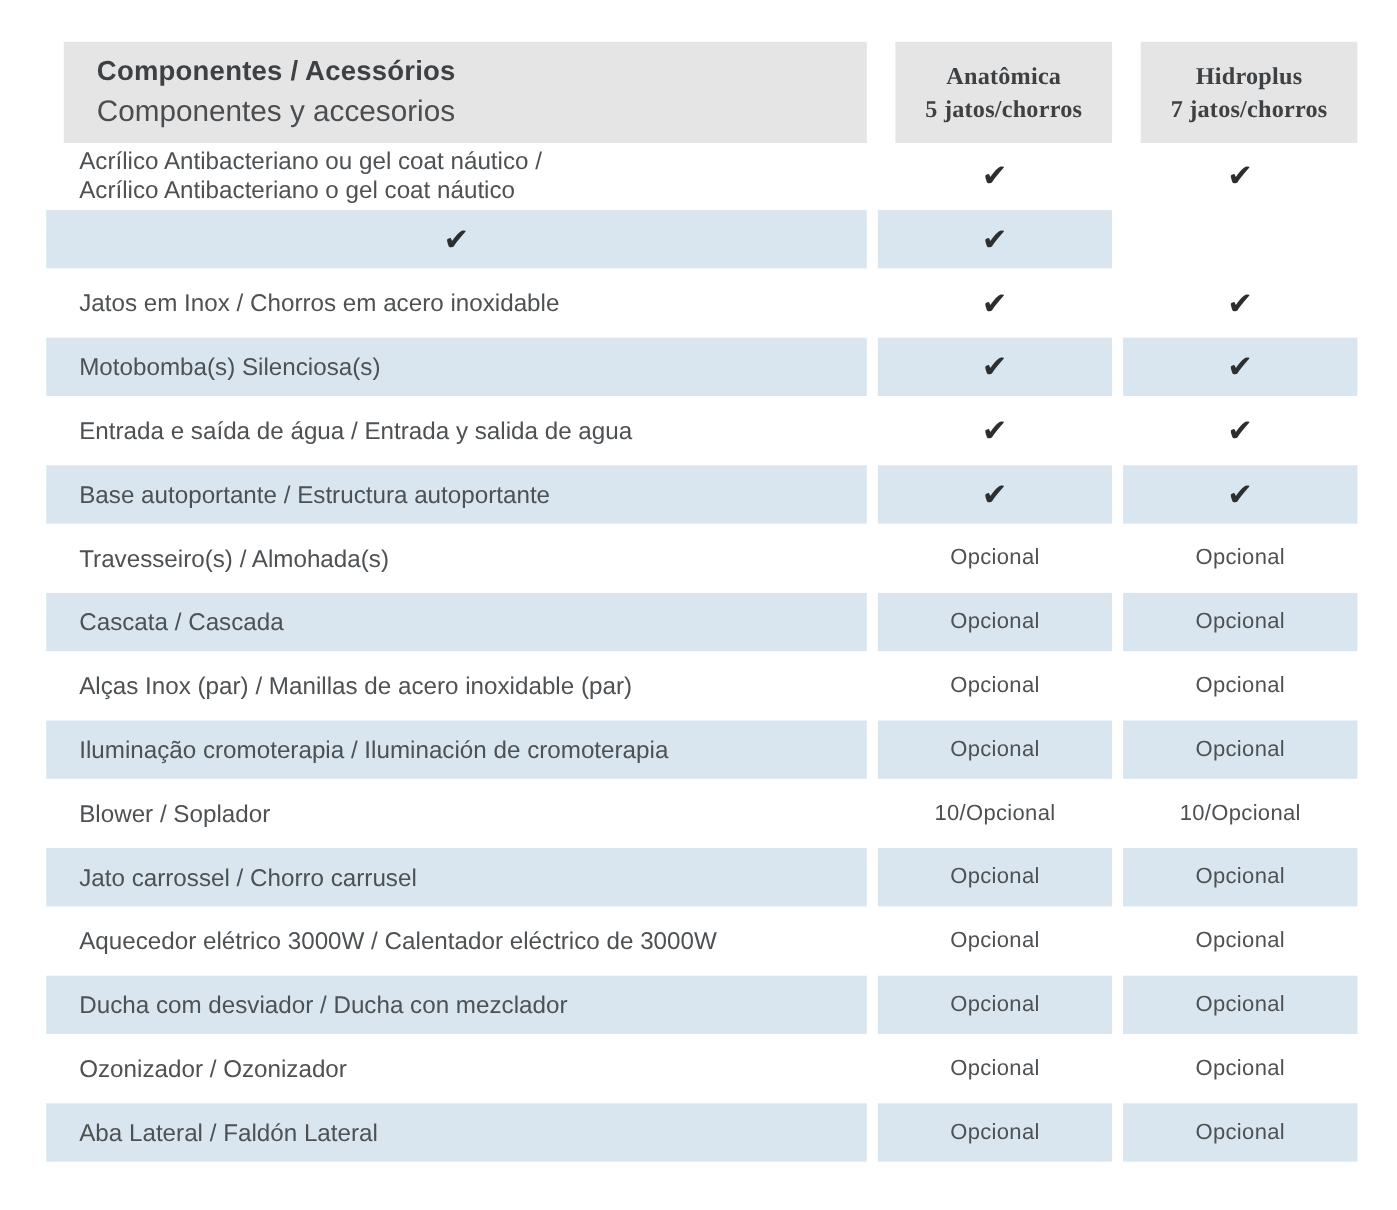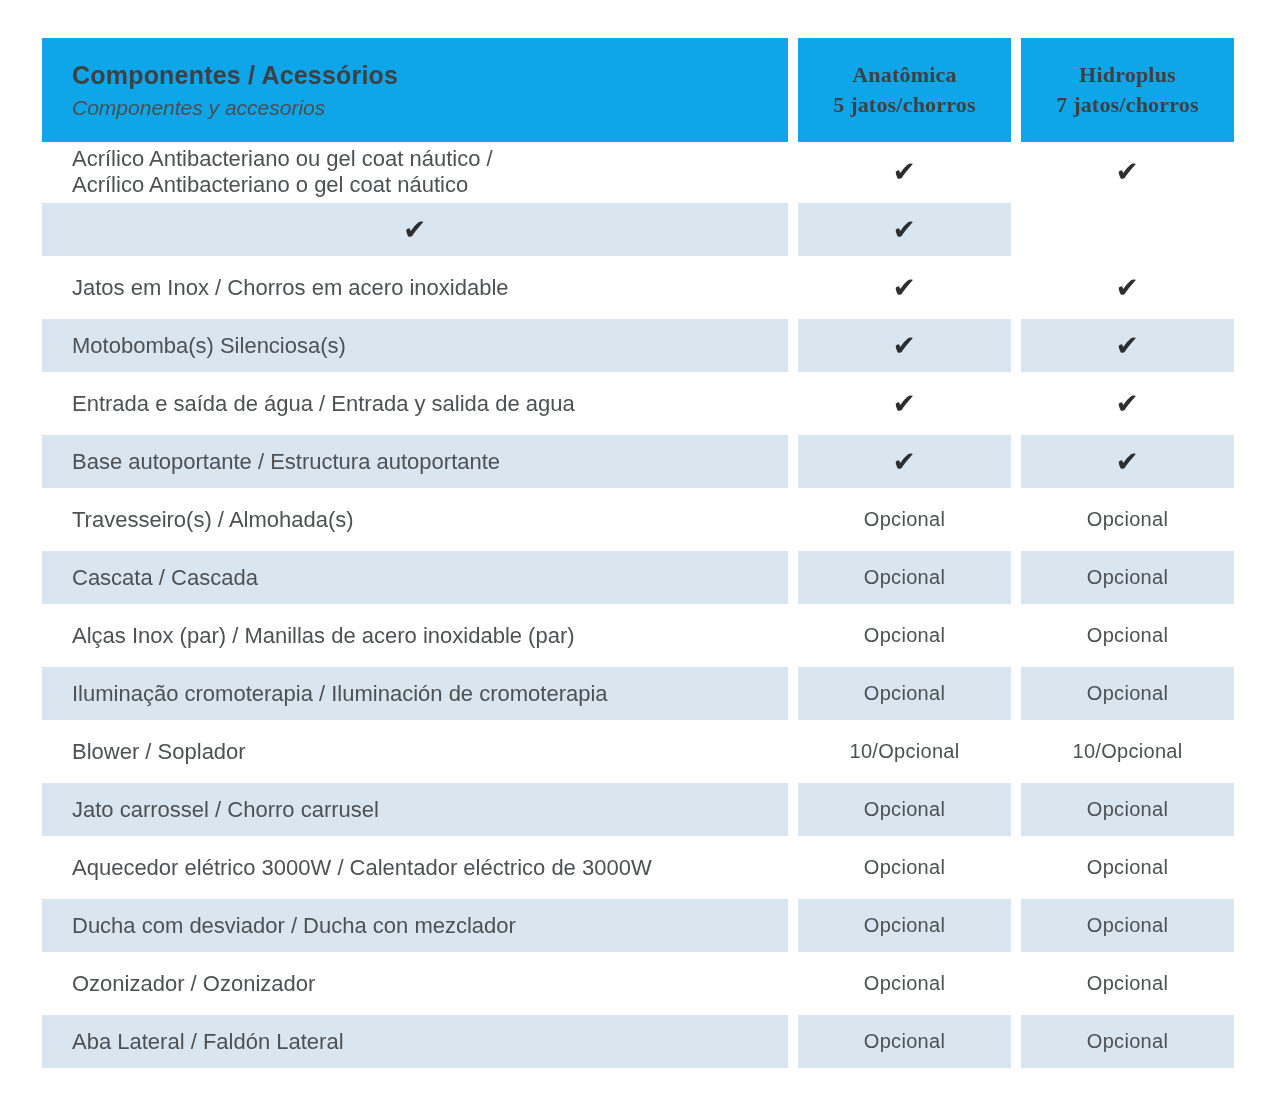--- a/index.html
+++ b/index.html
@@ -21,37 +21,37 @@
     margin-bottom: 5px;
   }
   .cell {
     display: flex;
     align-items: center;
     min-height: 53px;
   }
   
   .row.header { margin-bottom: 3px; }
   .row.header .cell {
-    background: #0ea5e9;
-    height: 104px;
+    background: #e5e5e5;
+    height: 92px;
+    margin-left: 16px;
   }
   .title-cell { padding-left: 30px; flex-direction: row; }
   .title-block { display: block; }
   .title-main {
     display: block;
     font-size: 25px;
     font-weight: bold;
     color: #3e4144;
     letter-spacing: 0.2px;
     margin-bottom: 6px;
   }
   .title-sub {
     display: block;
-    font-size: 21px;
-    font-style: italic;
+    font-size: 27px;
     color: #4a4e51;
   }
   .col-head {
     justify-content: center;
     text-align: center;
     font-family: Liberation Serif, serif;
   }
   .col-head .col-head-block { display: block; }
   .col-name, .col-sub {
     display: block;

